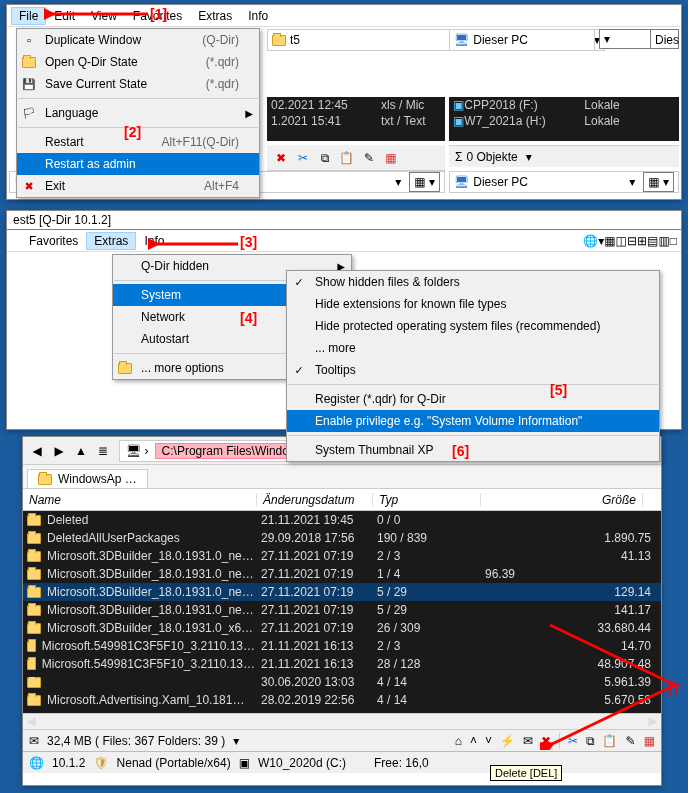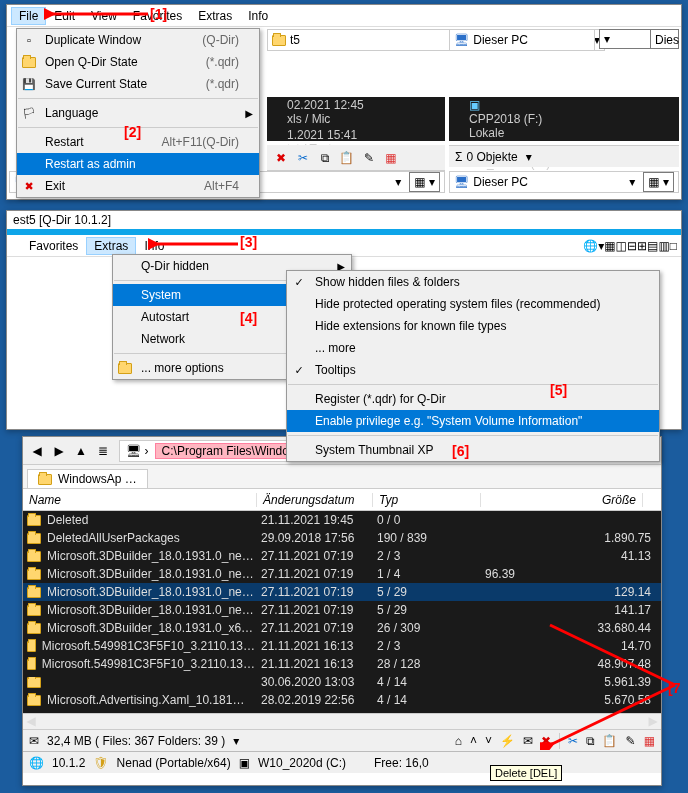--- a/index.html
+++ b/index.html
@@ -14,21 +14,21 @@
   .dropdown .row .label { flex: 1; }
   .dropdown .row .shortcut { color: #666; margin-left: 30px; }
   .dropdown .sep { height: 1px; background: #ccc; margin: 3px 1px; }
   .dropdown .icon { position: absolute; left: 4px; width: 16px; height: 16px; display: flex; align-items: center; justify-content: center; font-size: 11px; }
   .dropdown .arrow { position: absolute; right: 6px; font-size: 10px; }
   .annot { position: absolute; color: #f00; font-weight: bold; font-size: 14px; z-index: 50; pointer-events: none; font-family: Arial; }
   .red-arrow { position: absolute; z-index: 49; pointer-events: none; }
   .toolbar { display: flex; align-items: center; background: #f0f0f0; height: 26px; padding: 0 4px; gap: 2px; border-bottom: 1px solid #ccc; }
   .toolbar .tbtn { width: 20px; height: 20px; display: flex; align-items: center; justify-content: center; font-size: 12px; }
   .pane-dark { background: #1a1a1a; color: #ccc; }
-  .pane-dark .row { display: flex; padding: 1px 20px; font-size: 12px; flex-direction: column; }
+  .pane-dark .row { display: flex; padding: 1px 4px; font-size: 12px; }
   .addr { display: flex; align-items: center; background: #fff; border: 1px solid #ccc; height: 22px; padding: 0 4px; gap: 4px; }
   .folder-icon { width: 14px; height: 11px; background: #ffd66e; border: 1px solid #d4a017; border-radius: 1px; display: inline-block; position: relative; }
   .folder-icon::before { content: ""; position: absolute; top: -3px; left: 0; width: 6px; height: 3px; background: #ffd66e; border: 1px solid #d4a017; border-bottom: none; border-radius: 1px 1px 0 0; }
   .filelist { background: #1a1a1a; color: #ddd; font-size: 12px; }
   .filelist .hdr { display: flex; background: #fff; color: #000; border-bottom: 1px solid #ccc; height: 22px; align-items: center; }
   .filelist .hdr .col { padding: 0 6px; border-right: 1px solid #e0e0e0; font-style: italic; }
   .filelist .frow { display: flex; align-items: center; height: 18px; padding: 0 4px; white-space: nowrap; overflow: hidden; }
   .filelist .frow.sel { background: #0a3a6a; }
   .filelist .frow .c { overflow: hidden; text-overflow: ellipsis; padding-right: 6px; }
   .statusbar { display: flex; align-items: center; background: #f0f0f0; height: 22px; border-top: 1px solid #ccc; font-size: 12px; gap: 8px; padding: 0 6px; }
@@ -161,21 +161,21 @@
       <span class="label">Restart as admin</span>
     </div>
   <div class="row">
       <span class="icon" style="color:#d00">✖</span>
       <span class="label">Exit</span>
       <span class="shortcut">Alt+F4</span>
     </div>
 </div>
 
 <div class="window" style="position:absolute; left:6px; top:210px; width:676px; height:220px;">
-  <div style="background:#fff; padding:2px 6px; font-size:12px; border-bottom:6px solid #0ea5e9">est5  [Q-Dir 10.1.2]</div>
+  <div style="background:#fff; padding:2px 6px; font-size:12px; border-bottom:1px solid #0ea5e9">est5  [Q-Dir 10.1.2]</div>
   <div class="menubar">
     <span style="width:10px"></span>
     <span class="item">Favorites</span>
     <span class="item active">Extras</span>
     <span class="item">Info</span>
     <span style="flex:1"></span>
     <span class="tbtn" style="color:#2a6fc9">🌐</span>
     <span class="tbtn">▾</span>
     <span class="tbtn">▦</span>
     <span class="tbtn">◫</span>
@@ -191,46 +191,46 @@
   <div class="row">
       <span class="label">Q-Dir hidden</span>
       <span class="arrow">▶</span>
     </div>
   <div class="sep"></div>
   <div class="row hl">
       <span class="label">System</span>
       <span class="arrow" style="color:#fff">▶</span>
     </div>
   <div class="row">
+      <span class="label">Network</span>
+      <span class="arrow">▶</span>
+    </div>
+  <div class="row">
       <span class="label">Autostart</span>
-      <span class="arrow">▶</span>
-    </div>
-  <div class="row">
-      <span class="label">Network</span>
       <span class="arrow">▶</span>
     </div>
   <div class="sep"></div>
   <div class="row">
       <span class="icon">
         <span class="folder-icon"></span>
       </span>
       <span class="label">... more options</span>
     </div>
 </div>
 
 <div class="dropdown" style="left:286px; top:270px; width:374px;">
   <div class="row">
       <span class="icon check"></span>
       <span class="label">Show hidden files &amp; folders</span>
     </div>
   <div class="row">
+      <span class="label">Hide extensions for known file types</span>
+    </div>
+  <div class="row">
       <span class="label">Hide protected operating system files (recommended)</span>
-    </div>
-  <div class="row">
-      <span class="label">Hide extensions for known file types</span>
     </div>
   <div class="row">
       <span class="label">... more</span>
     </div>
   <div class="row">
       <span class="icon check"></span>
       <span class="label">Tooltips</span>
     </div>
   <div class="sep"></div>
   <div class="row">

